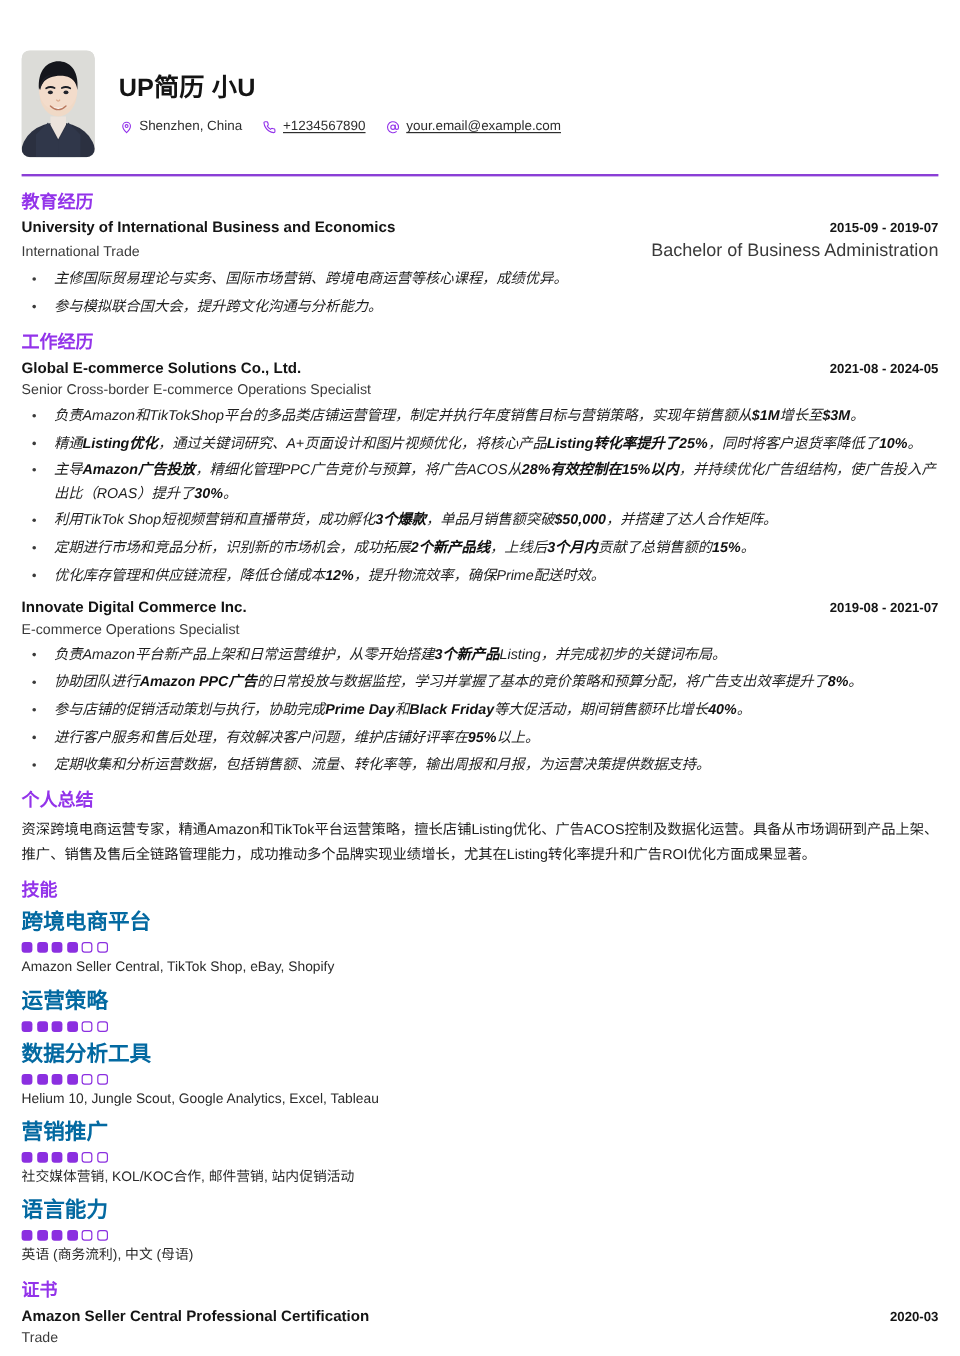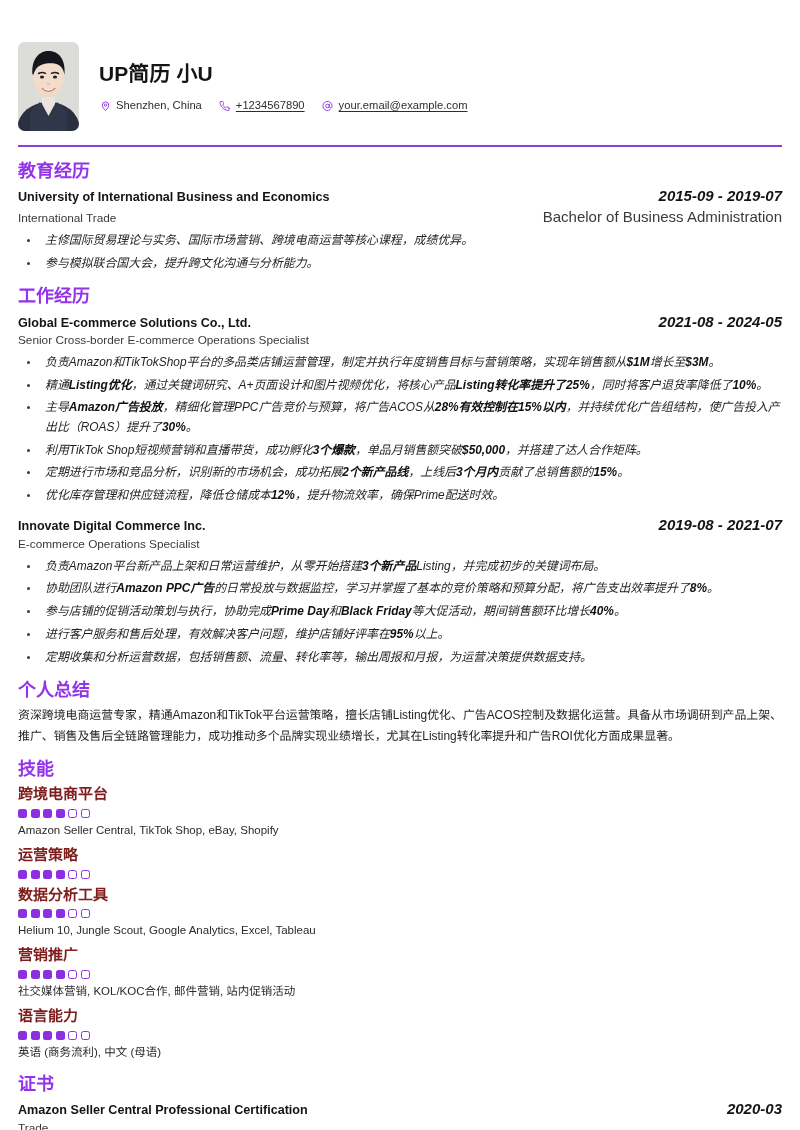--- a/index.html
+++ b/index.html
@@ -93,46 +93,45 @@
     height: 1.5px;
     background: #8b3fd6;
     width: 100%;
     margin: 4px 0 12px 0;
   }
 
   
   .section { margin-bottom: 2px; }
   .section-title {
     color: #9333ea;
-    font-size: 18px;
+    font-size: 15px;
     font-weight: 700;
     line-height: 1.35;
     margin-bottom: 2px;
   }
 
   .entry { margin-bottom: 1px; }
   .entry-row {
     display: flex;
     justify-content: space-between;
     align-items: baseline;
     line-height: 1.4;
     text-align: center;
   }
   .entry-primary {
     font-size: 12.6px;
     font-weight: 700;
     color: #141414;
   }
   .entry-date {
-    font-size: 15px;
+    font-size: 11px;
     font-weight: 700;
     color: #141414;
     white-space: nowrap;
     padding-left: 14px;
-    font-style: italic;
   }
   .entry-secondary {
     font-size: 11.8px;
     font-weight: 400;
     color: #3a3a3a;
   }
   .entry-meta {
     font-size: 15px;
     font-weight: 400;
     color: #3a3a3a;
@@ -170,23 +169,23 @@
     font-size: 11.9px;
     line-height: 1.72;
     color: #1f1f1f;
     margin-top: 3px;
     text-align: justify;
   }
 
   
   .skill-group { margin-bottom: 5px; }
   .skill-name {
-    font-size: 15px;
+    font-size: 18px;
     font-weight: 700;
-    color: #7f1d1d;
+    color: #0369a1;
     line-height: 1.5;
     margin-bottom: 3px;
   }
   .dots {
     display: flex;
     gap: 3.5px;
     margin-bottom: 4px;
   }
   .dot {
     width: 9px;

